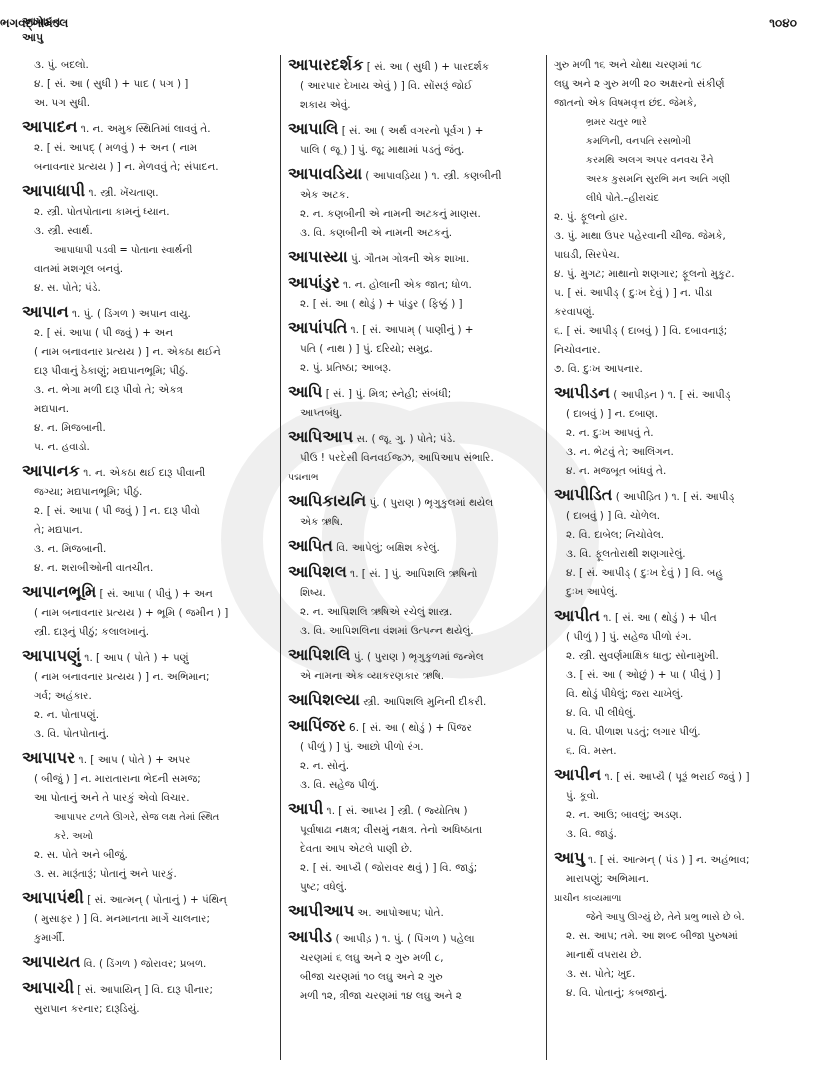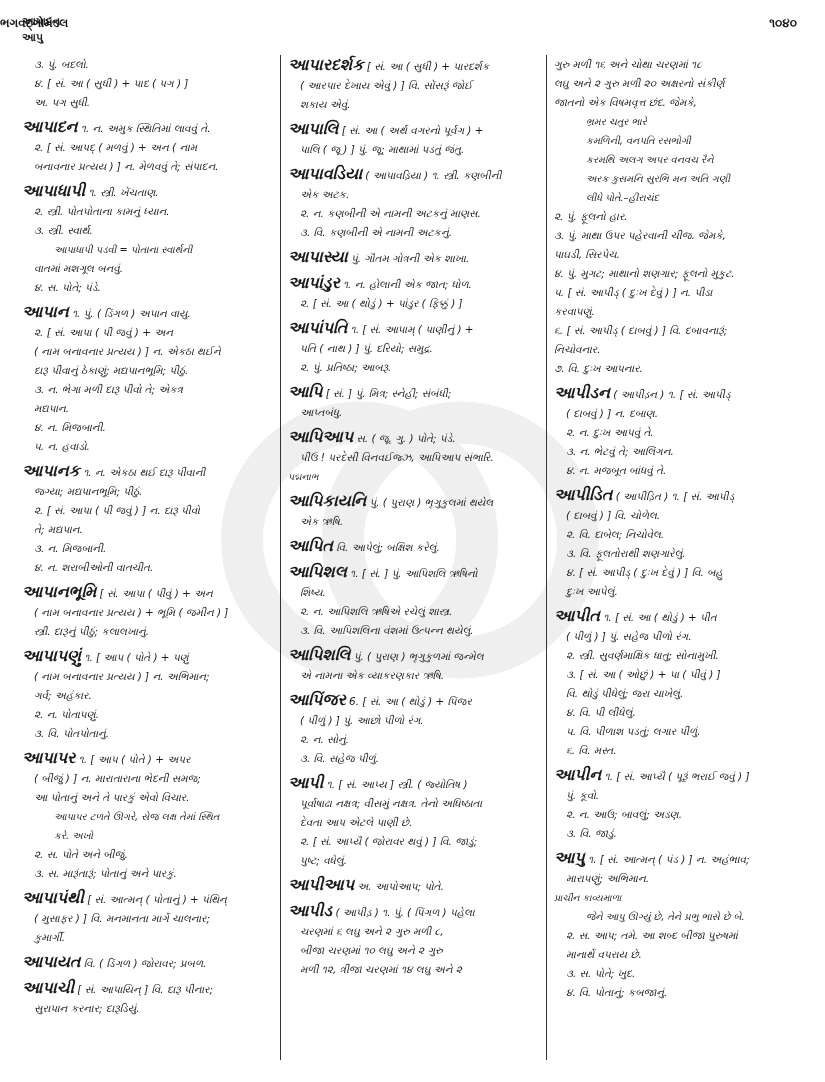--- a/index.html
+++ b/index.html
@@ -12,21 +12,21 @@
     pointer-events: none; opacity: 0.06;
   }
   .header { position: absolute; left: 0; top: 0; width: 825px; height: 52px; }
   .hdr-left { position: absolute; left: 22px; top: 14px; font-size: 11px; font-weight: bold; line-height: 16px; }
   .hdr-center { position: absolute; left: 0; right: 0; top: 16px; text-align: left; font-size: 12px; font-weight: bold; }
   .hdr-right { position: absolute; right: 28px; top: 16px; font-size: 12px; font-weight: bold; }
   .columns { position: absolute; left: 22px; top: 55px; width: 790px; height: 1010px; display: flex; }
   .col { width: 255px; padding: 0 7px; box-sizing: content-box; font-size: 10.4px; line-height: 19px; overflow: hidden; }
   .col.mid { border-left: 1px solid #333; border-right: 1px solid #333; height: 1005px; }
   .col.first { padding-left: 0; }
-  .entry { margin-bottom: 5px; font-style: italic; }
+  .entry { margin-bottom: 5px; }
   .line { white-space: nowrap; overflow: hidden; }
   .line.indent { padding-left: 12px; }
   .line.quote { padding-left: 32px; font-size: 9.8px; }
   .line.source { text-align: left; font-size: 9.4px; }
   .hw { font-weight: bold; font-size: 16px; }
 </style>
 </head>
 <body>
 
 <svg class="watermark" viewBox="0 0 100 100">
@@ -161,20 +161,23 @@
       </div>
       <div class="entry">
         <div class="line"><span class="hw">આપિશલ</span><span> ૧. [ સં. ] પું. આપિશલિ ઋષિનો</span></div>
         <div class="line indent"><span>શિષ્ય.</span></div>
         <div class="line indent"><span>૨. ન. આપિશલિ ઋષિએ રચેલું શાસ્ત્ર.</span></div>
         <div class="line indent"><span>૩. વિ. આપિશલિના વંશમાં ઉત્પન્ન થયેલું.</span></div>
       </div>
       <div class="entry">
         <div class="line"><span class="hw">આપિશલિ</span><span> પું. ( પુરાણ ) ભૃગુકુળમાં જન્મેલ</span></div>
         <div class="line indent"><span>એ નામના એક વ્યાકરણકાર ઋષિ.</span></div>
+      </div>
+      <div class="entry">
+        <div class="line"><span class="hw">આપિશલ્યા</span><span> સ્ત્રી. આપિશલિ મુનિની દીકરી.</span></div>
       </div>
       <div class="entry">
         <div class="line"><span class="hw">આપિંજર</span><span> 6. [ સં. આ ( થોડું ) + પિંજર</span></div>
         <div class="line indent"><span>( પીળું ) ] પું. આછો પીળો રંગ.</span></div>
         <div class="line indent"><span>૨. ન. સોનું.</span></div>
         <div class="line indent"><span>૩. વિ. સહેજ પીળું.</span></div>
       </div>
       <div class="entry">
         <div class="line"><span class="hw">આપી</span><span> ૧. [ સં. આપ્ય ] સ્ત્રી. ( જ્યોતિષ )</span></div>
         <div class="line indent"><span>પૂર્વાષાઢા નક્ષત્ર; વીસમું નક્ષત્ર. તેનો અધિષ્ઠાતા</span></div>

